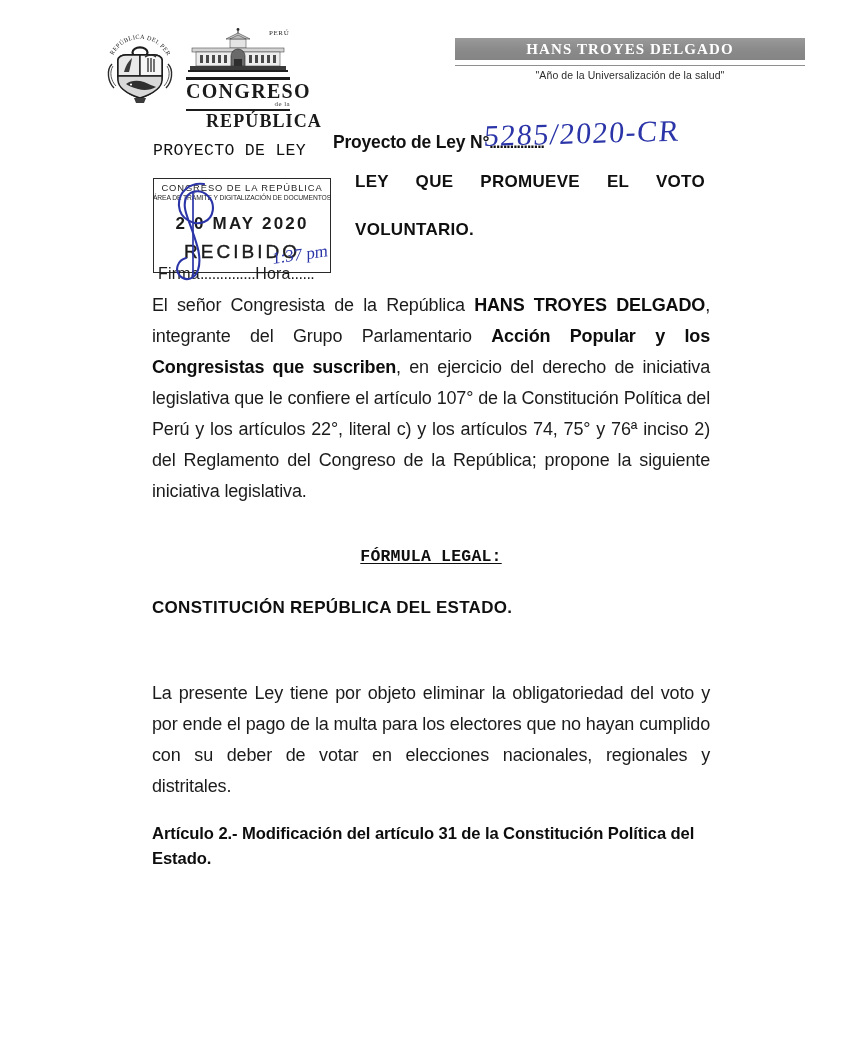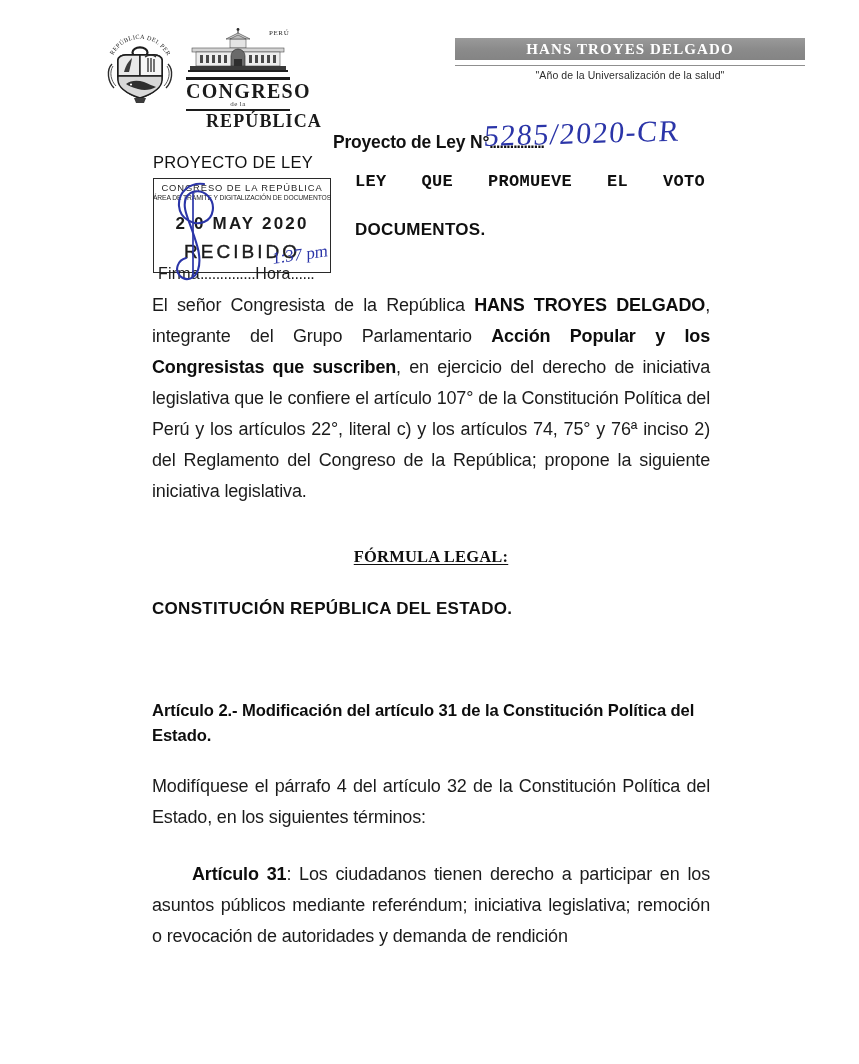--- a/index.html
+++ b/index.html
@@ -62,21 +62,21 @@
     font-weight: 700;
     font-size: 20px;
     letter-spacing: 1.3px;
     text-align: center;
     line-height: 1.05;
     color: #1a1a1a;
   }
   .congreso-dela {
     font-family: "Liberation Serif", serif;
     font-size: 7px;
-    text-align: center;
+    text-align: right;
     letter-spacing: .4px;
     color: #3a3a3a;
     line-height: 1;
     margin: -1px 0 0 0;
   }
   .congreso-thin {
     height: 1.5px;
     background: #1c1c1c;
     margin: 1px 0;
   }
@@ -129,22 +129,22 @@
   
   .proyecto-row {
     position: absolute;
     left: 0; top: 133px;
     width: 859px;
     height: 40px;
   }
   .pdl-serif {
     position: absolute;
     left: 153px;
-    top: 20px;
-    font-family: Liberation Sans, sans-serif;
+    top: 8px;
+    font-family: Liberation Mono, monospace;
     font-size: 16.5px;
     letter-spacing: .3px;
     color: #111;
   }
   .pdl-bold {
     position: absolute;
     left: 333px;
     top: -2px;
     font-family: "Liberation Sans", sans-serif;
     font-weight: 700;
@@ -258,21 +258,21 @@
     width: 350px;
     font-family: "Liberation Sans", sans-serif;
     font-weight: 700;
     font-size: 17px;
     line-height: 1.42;
     letter-spacing: .3px;
     text-align: justify;
     color: #0f0f0f;
   }
   .law-title > span { display: inline; }
-  .law-title .j { display: block; text-align: justify; font-family: Liberation Mono, monospace; }
+  .law-title .j { display: block; text-align: justify; }
   .law-title .j:after { content: ""; display: inline-block; width: 100%; }
 
   
   .body-col {
     position: absolute;
     left: 152px;
     top: 290px;
     width: 558px;
   }
   p.para {
@@ -281,21 +281,21 @@
     font-size: 18px;
     line-height: 1.72;
     text-align: justify;
     color: #1b1b1b;
     letter-spacing: -.15px;
   }
   p.para b { font-weight: 700; color: #0d0d0d; }
 
   .centered-head {
     text-align: center;
-    font-family: Liberation Serif, serif;
+    font-family: Liberation Mono, monospace;
     font-weight: 700;
     font-size: 16.5px;
     letter-spacing: .2px;
     color: #0f0f0f;
     margin: 0;
   }
   .centered-head u { text-decoration: underline; text-underline-offset: 2px; }
 
   .bold-block {
     font-family: "Liberation Sans", sans-serif;
@@ -432,21 +432,21 @@
 
   <svg class="signature" viewBox="0 0 120 125" aria-hidden="true">
     <path d="M58,12 C44,10 32,20 33,34 C34,47 48,54 58,50 C68,46 70,32 62,24
              C55,17 44,18 40,26 C36,35 42,46 46,58 C51,72 56,86 52,98
              C49,107 40,110 34,104 C28,98 32,88 40,86" fill="none" stroke="#2b35a8" stroke-width="2.1" stroke-linecap="round"></path>
     <path d="M47,20 C47,48 47,76 47,104" fill="none" stroke="#2b35a8" stroke-width="1.7" stroke-linecap="round"></path>
   </svg>
 
   <div class="law-title">
     <span class="j">LEY QUE PROMUEVE EL VOTO</span>
-    <span>DOCUMENTOS.</span>
+    <span>VOLUNTARIO.</span>
   </div>
 
   <div class="body-col">
 
     <p class="para"><span>El señor Congresista de la República </span><b>HANS TROYES DELGADO</b><span>, integrante del Grupo Parlamentario </span><b>Acción Popular y los Congresistas que suscriben</b><span>, en ejercicio del derecho de iniciativa legislativa que le confiere el artículo 107° de la Constitución Política del Perú y los artículos 22°, literal c) y los artículos 74, 75° y 76ª inciso 2) del Reglamento del Congreso de la República; propone la siguiente iniciativa legislativa.</span></p>
 
     <div class="sp-4"></div>
 
     <p class="centered-head">
       <u>FÓRMULA LEGAL:</u>
@@ -454,27 +454,26 @@
 
     <div class="sp-3"></div>
 
     <div class="bold-block">
       <span>CONSTITUCIÓN REPÚBLICA DEL ESTADO.</span>
     </div>
 
     <div class="sp-4"></div>
     <div class="sp-5"></div>
 
+    <p class="para">La presente Ley tiene por objeto eliminar la obligatoriedad del voto y por ende el pago de la multa para los electores que no hayan cumplido con su deber de votar en elecciones nacionales, regionales y distritales.</p>
 
     <div class="sp-6"></div>
 
     <h3 class="art-head">Artículo 2.- Modificación del artículo 31 de la Constitución Política del Estado.</h3>
 
     <div class="sp-7"></div>
 
-    <p class="para">Modifíquese el párrafo 4 del artículo 32 de la Constitución Política del Estado, en los siguientes términos:</p>
 
     <div class="sp-8"></div>
 
-    <p class="para indent-first"><b>Artículo 31</b><span>: Los ciudadanos tienen derecho a participar en los asuntos públicos mediante referéndum; iniciativa legislativa; remoción o revocación de autoridades y demanda de rendición</span></p>
 
   </div>
 </div>
 
 </body></html>

